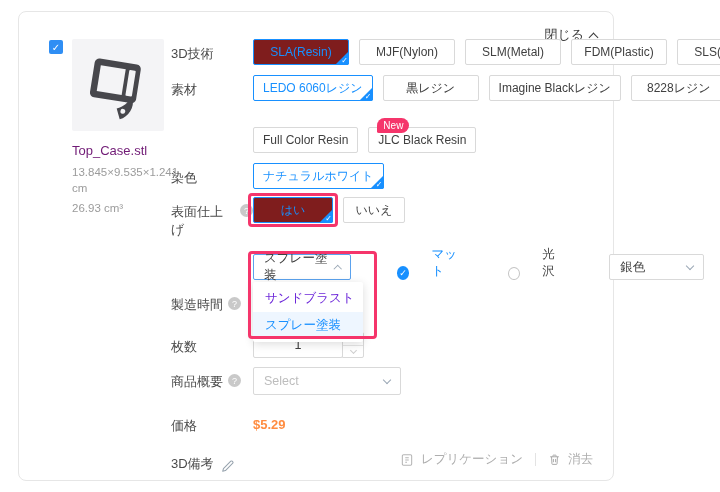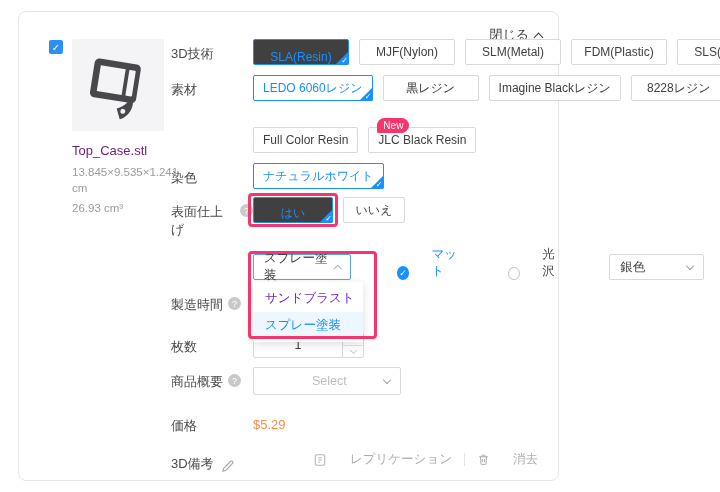--- a/index.html
+++ b/index.html
@@ -1,17 +1,17 @@
 <!DOCTYPE html>
 <html><head>
 <meta charset="utf-8">
 <style>
   * { margin:0; padding:0; box-sizing:border-box; }
   html,body { width:720px; height:492px; background:#fff; font-family:"Liberation Sans","DejaVu Sans",sans-serif; }
-  .card { position:relative; margin:11px 18px; width:541px; height:470px; border:1px solid #e6e6e6; border-radius:8px; background:#fff; }
+  .card { position:relative; margin:11px 18px; width:596px; height:470px; border:1px solid #e6e6e6; border-radius:8px; background:#fff; }
   .close-btn { position:absolute; top:14px; right:16px; display:flex; align-items:center; gap:6px; font-size:13px; color:#3a3a3a; cursor:pointer; }
   .chev { display:inline-block; width:7px; height:7px; border-right:1.6px solid currentColor; border-bottom:1.6px solid currentColor; }
   .chev.up { transform:rotate(-135deg); margin-top:4px; }
   .chev.down { transform:rotate(45deg); margin-bottom:3px; }
   .body { display:flex; padding:27px 0 0 30px; }
   
   .left-col { width:122px; flex-shrink:0; }
   .thumb-row { display:flex; gap:9px; }
   .checkbox { width:14px; height:14px; margin-top:1px; border-radius:2px; background:#2f8ef4; color:#fff; display:flex; align-items:center; justify-content:center; font-size:10px; cursor:pointer; flex-shrink:0; }
   .thumb { width:92px; height:92px; background:#f4f4f6; border-radius:2px; display:flex; align-items:center; justify-content:center; }
@@ -22,21 +22,21 @@
   
   .form-col { flex:1; }
   .frow { display:flex; margin-bottom:10px; }
   .flabel { width:82px; flex-shrink:0; font-size:13px; color:#4a4a4a; padding-top:6px; display:flex; align-items:flex-start; gap:5px; }
   .help { width:13px; height:13px; margin-top:1px; border-radius:50%; background:#c9c9c9; color:#fff; font-size:9px; display:inline-flex; align-items:center; justify-content:center; font-style:normal; cursor:pointer; flex-shrink:0; }
   .help i { font-style:normal; }
   .fctrl { display:flex; gap:10px; align-items:flex-start; }
   .opt { position:relative; height:26px; min-width:96px; padding:0 9px; background:#fff; border:1px solid #d9d9d9; border-radius:2px; font-size:12px; color:#404040; font-family:inherit; cursor:pointer; display:inline-flex; align-items:center; justify-content:center; }
   .opt.wide { min-width:112px; }
   .opt.sel { border-color:#1890ff; color:#1890ff; }
-  .opt.sel.bg { background:#404040;align-items:flex-end; }
+  .opt.sel.bg { background:#7f1d1d; }
   .opt.yes { min-width:80px; }
   .opt.no { min-width:62px; }
   .corner { position:absolute; right:-1px; bottom:-1px; width:14px; height:14px; overflow:hidden; border-radius:0 0 2px 0; }
   .corner::before { content:""; position:absolute; right:0; bottom:0; border-left:14px solid transparent; border-bottom:14px solid #1890ff; }
   .corner b { position:absolute; right:1px; bottom:0; color:#fff; font-size:8px; font-weight:normal; font-style:normal; line-height:1; z-index:1; }
   .thumbup { position:absolute; top:-11px; left:-6px; }
   .badge-new { position:absolute; top:-10px; left:8px; background:#f5356b; color:#fff; font-size:10px; padding:1.5px 6px; border-radius:8px 8px 8px 2px; line-height:1.2; }
   
   .select { height:26px; border:1px solid #d9d9d9; border-radius:2px; background:#fff; display:flex; align-items:center; justify-content:space-between; padding:0 10px; font-size:12.5px; color:#404040; cursor:pointer; }
   .select .chev { color:#9aa7b5; width:6px; height:6px; }
@@ -60,26 +60,26 @@
   
   .qty-box { display:flex; }
   .qty-input { width:90px; height:26px; border:1px solid #d9d9d9; border-radius:2px; text-align:center; font-size:12.5px; color:#404040; font-family:inherit; outline:none; }
   .stepper { width:22px; height:26px; border:1px solid #d9d9d9; border-radius:0 2px 2px 0; margin-left:-1px; display:flex; flex-direction:column; }
   .step { flex:1; display:flex; align-items:center; justify-content:center; cursor:pointer; }
   .step + .step { border-top:1px solid #e5e5e5; }
   .schev { width:5px; height:5px; border-right:1.4px solid #7a7a7a; border-bottom:1.4px solid #7a7a7a; }
   .schev.up { transform:rotate(-135deg); margin-top:2px; }
   .schev.down { transform:rotate(45deg); margin-bottom:2px; border-color:#cfcfcf; }
   .sum-select { width:148px; height:28px; }
-  .sum-select .ph { color:#bdbdbd;margin-left:48px; }
-  .price-val { font-size:13px; font-weight:normal; color:#ff8c40; padding-top:6px; }
+  .sum-select .ph { color:#bdbdbd; }
+  .price-val { font-size:13px; font-weight:bold; color:#ff8c40; padding-top:6px; }
   .pencil { margin-left:2px; margin-top:4px; display:inline-flex; cursor:pointer; }
   
   .footer { position:absolute; right:20px; bottom:12px; display:flex; align-items:center; gap:12px; }
-  .foot-btn { display:flex; align-items:center; gap:23px; color:#aeaeae; font-size:12.5px; cursor:pointer; }
+  .foot-btn { display:flex; align-items:center; gap:7px; color:#aeaeae; font-size:12.5px; cursor:pointer; }
   .vdiv { width:1px; height:13px; background:#e3e3e3; }
   .mb8 { margin-bottom:8px; } .mb7 { margin-bottom:7px; }
   .mb16 { margin-bottom:16px; } .mb9 { margin-bottom:9px; } .mb12 { margin-bottom:12px; }
   .prod-row { height:26px; margin-bottom:16px; }
 </style>
 </head>
 <body>
 
 <div class="card">
 

